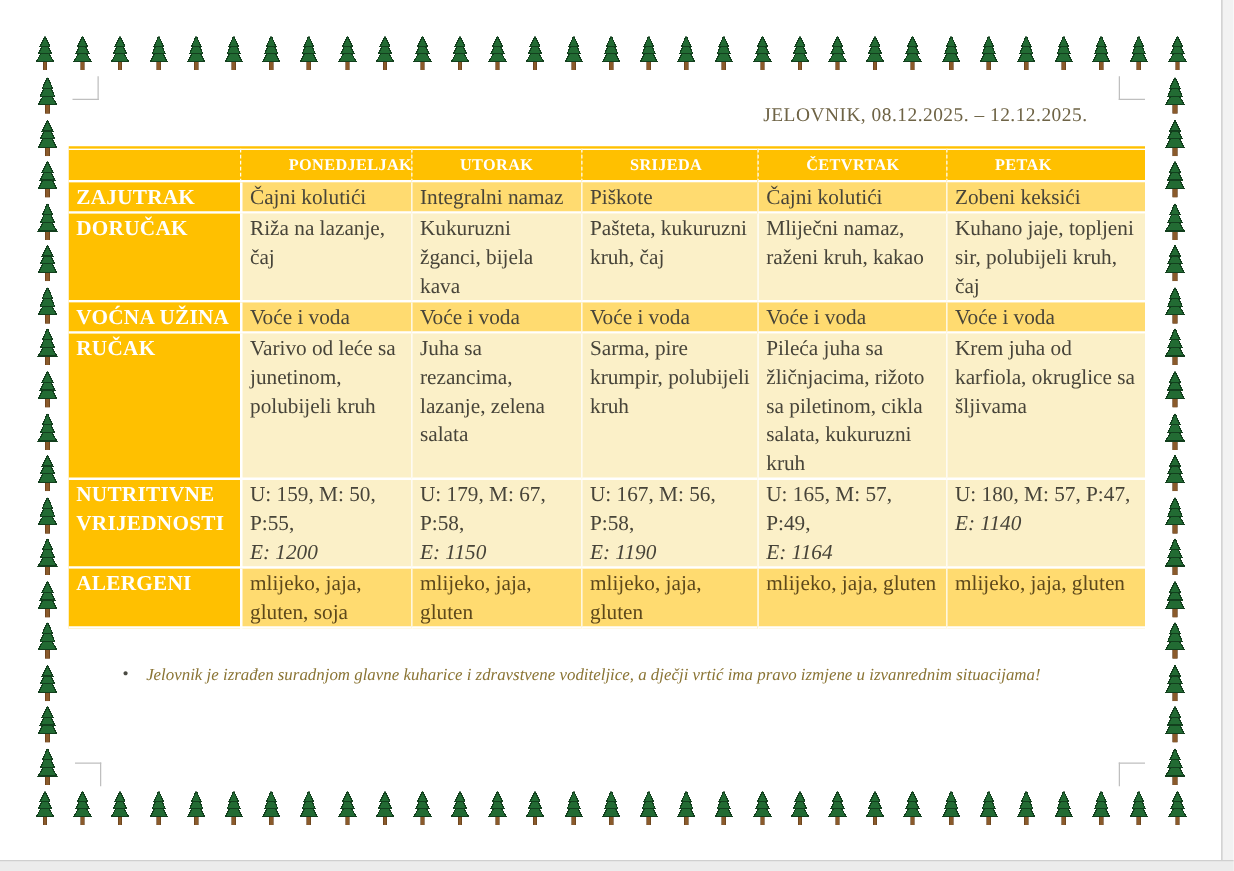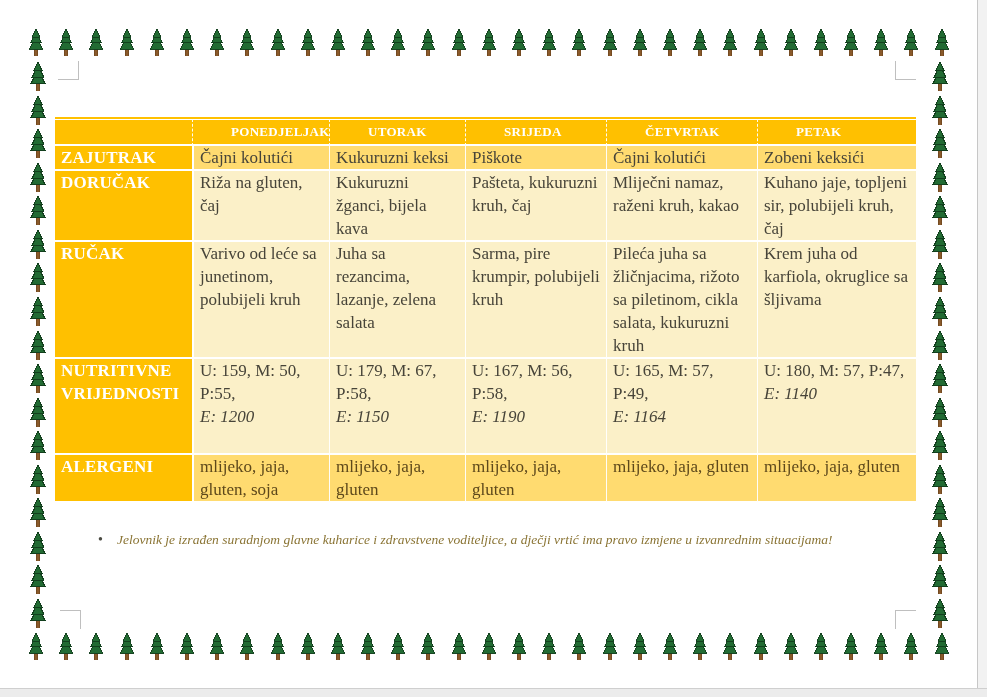--- a/index.html
+++ b/index.html
@@ -382,20 +382,21 @@
       <svg class="tree" viewBox="0 0 16 28">
         <use href="#pine"></use>
       </svg>
     </div>
 
   <div class="crop tl"></div>
   <div class="crop tr"></div>
   <div class="crop bl"></div>
   <div class="crop br"></div>
 
+  <div class="doc-title">JELOVNIK, 08.12.2025. – 12.12.2025.</div>
 
   <table class="menu-table">
     <colgroup>
         <col style="width: 137px;">
         <col style="width: 137px;">
         <col style="width: 136px;">
         <col style="width: 141px;">
         <col style="width: 151px;">
         <col style="width: 159px;">
       </colgroup>
@@ -406,32 +407,40 @@
           <th>UTORAK</th>
           <th>SRIJEDA</th>
           <th>ČETVRTAK</th>
           <th>PETAK</th>
         </tr>
       </thead>
     <tbody>
         <tr>
           <th>ZAJUTRAK</th>
           <td class="gold">Čajni kolutići</td>
-          <td class="gold">Kukuruzni keksi</td>
+          <td class="gold">Integralni namaz</td>
           <td class="gold">Piškote</td>
           <td class="gold">Čajni kolutići</td>
           <td class="gold">Zobeni keksići</td>
         </tr>
         <tr>
           <th>DORUČAK</th>
-          <td class="cream">Riža na gluten, čaj</td>
+          <td class="cream">Riža na lazanje, čaj</td>
           <td class="cream">Kukuruzni žganci, bijela kava</td>
           <td class="cream">Pašteta, kukuruzni kruh, čaj</td>
           <td class="cream">Mliječni namaz, raženi kruh, kakao</td>
           <td class="cream">Kuhano jaje, topljeni sir, polubijeli kruh, čaj</td>
+        </tr>
+        <tr>
+          <th>VOĆNA UŽINA</th>
+          <td class="gold">Voće i voda</td>
+          <td class="gold">Voće i voda</td>
+          <td class="gold">Voće i voda</td>
+          <td class="gold">Voće i voda</td>
+          <td class="gold">Voće i voda</td>
         </tr>
         <tr>
           <th>RUČAK</th>
           <td class="cream">Varivo od leće sa junetinom, polubijeli kruh</td>
           <td class="cream">Juha sa rezancima, lazanje, zelena salata</td>
           <td class="cream">Sarma, pire krumpir, polubijeli kruh</td>
           <td class="cream">Pileća juha sa žličnjacima, rižoto sa piletinom, cikla salata, kukuruzni kruh</td>
           <td class="cream">Krem juha od karfiola, okruglice sa šljivama</td>
         </tr>
         <tr>

